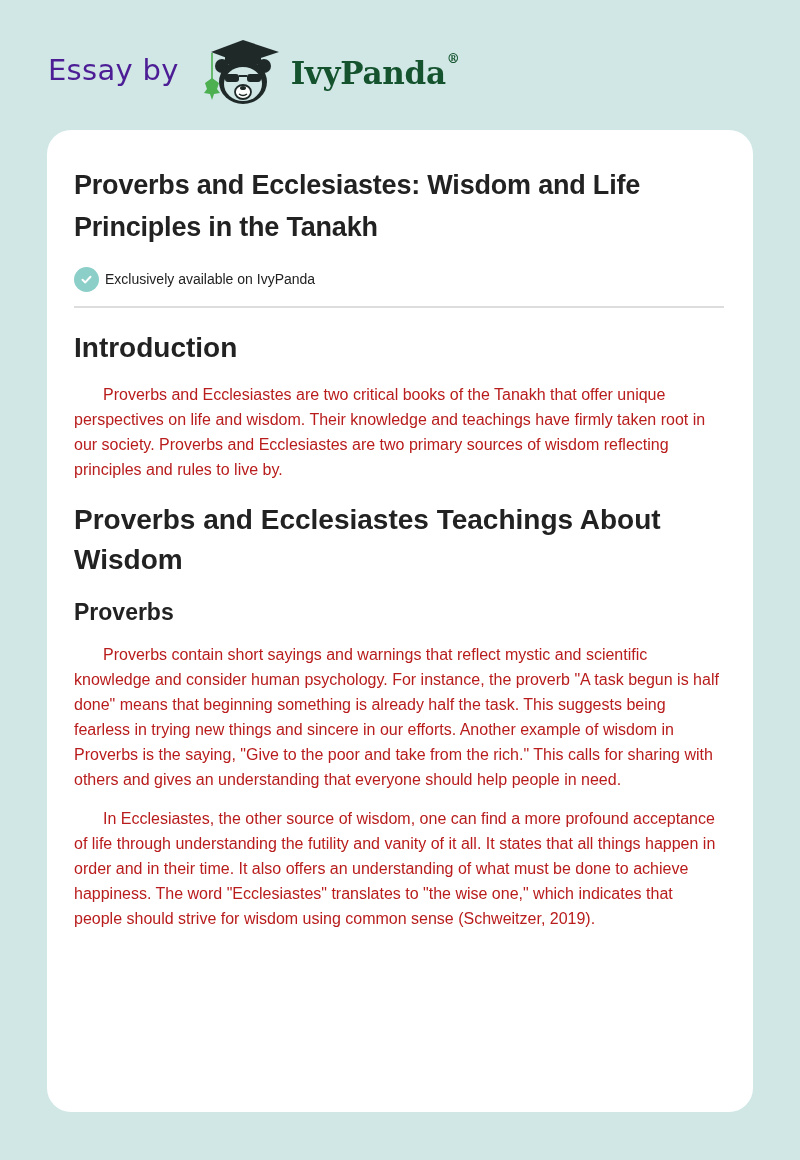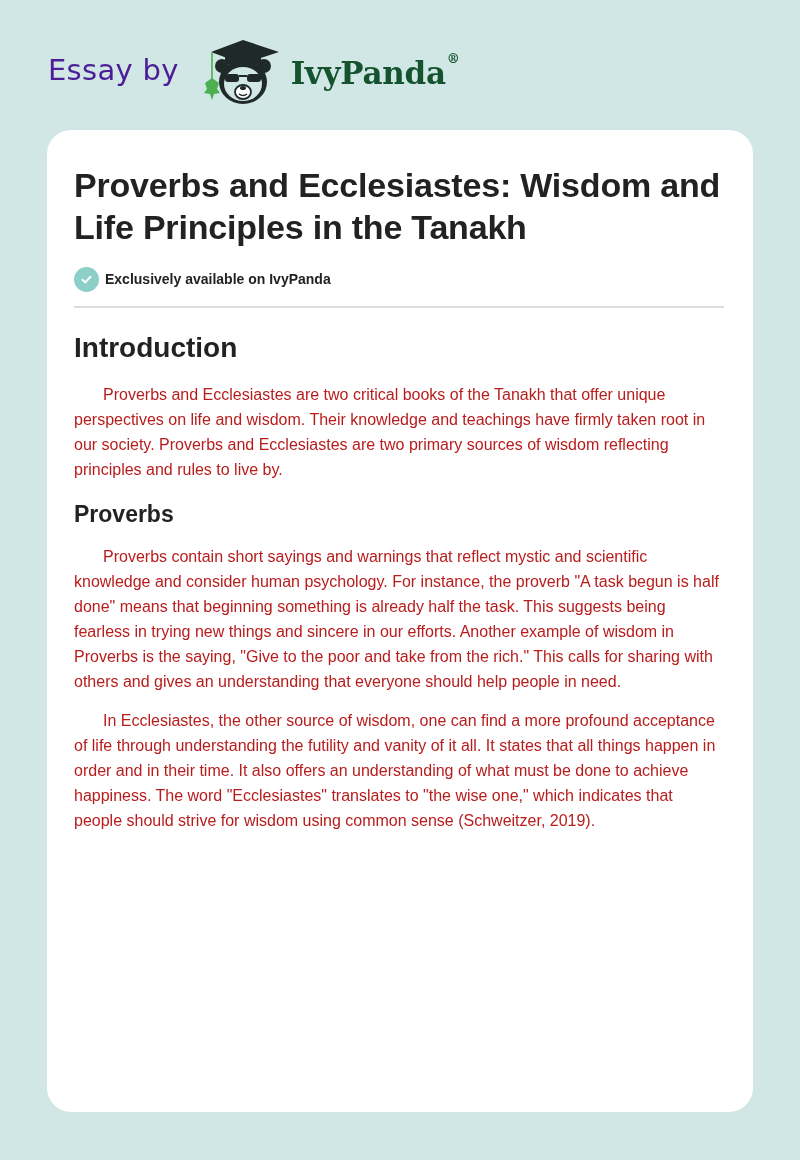--- a/index.html
+++ b/index.html
@@ -28,32 +28,32 @@
   }
   .brand sup { font-size: 13px; font-weight: bold; vertical-align: top; position: relative; top: -4px; margin-left: 1px; }
 
   .card {
     position: absolute; left: 47px; top: 130px;
     width: 706px; height: 982px;
     background: #ffffff; border-radius: 24px;
   }
   .content { position: absolute; left: 27px; top: 34px; width: 650px; }
   .title {
-    font-size: 34px; font-weight: bold; line-height: 42px; color: #222;
+    font-size: 27px; font-weight: bold; line-height: 42px; color: #222;
     letter-spacing: -0.2px;
   }
   .exclusive {
     display: flex; align-items: center; margin-top: 18px; height: 26px;
   }
   .check {
     width: 25px; height: 25px; border-radius: 50%;
     background: #8ccfc9; display: flex; align-items: center; justify-content: center;
     margin-right: 6px;
   }
-  .exclusive-text { font-size: 14px; font-weight: bold; color: #222; }
+  .exclusive-text { font-size: 14px; font-weight: normal; color: #222; }
   .divider { height: 2px; background: #dddddd; margin-top: 14px; }
 
   h2 {
     font-size: 28px; font-weight: bold; line-height: 40px; color: #222;
   }
   h3 {
     font-size: 23px; font-weight: bold; line-height: 32px; color: #222;
   }
   p.body {
     font-size: 16px; line-height: 25px; color: #b91c1c;
@@ -111,19 +111,20 @@
         </svg>
       </span>
       <span class="exclusive-text">Exclusively available on IvyPanda</span>
     </div>
 
     <div class="divider"></div>
 
     <h2 class="h-intro">Introduction</h2>
     <p class="body p-intro">Proverbs and Ecclesiastes are two critical books of the Tanakh that offer unique perspectives on life and wisdom. Their knowledge and teachings have firmly taken root in our society. Proverbs and Ecclesiastes are two primary sources of wisdom reflecting principles and rules to live by.</p>
 
+    <h2 class="h-teach">Proverbs and Ecclesiastes Teachings About Wisdom</h2>
 
     <h3 class="h-prov">Proverbs</h3>
     <p class="body p-prov">Proverbs contain short sayings and warnings that reflect mystic and scientific knowledge and consider human psychology. For instance, the proverb "A task begun is half done" means that beginning something is already half the task. This suggests being fearless in trying new things and sincere in our efforts. Another example of wisdom in Proverbs is the saying, "Give to the poor and take from the rich." This calls for sharing with others and gives an understanding that everyone should help people in need.</p>
 
     <p class="body p-eccl">In Ecclesiastes, the other source of wisdom, one can find a more profound acceptance of life through understanding the futility and vanity of it all. It states that all things happen in order and in their time. It also offers an understanding of what must be done to achieve happiness. The word "Ecclesiastes" translates to "the wise one," which indicates that people should strive for wisdom using common sense (Schweitzer, 2019).</p>
   </div>
 </div>
 
 </body></html>

